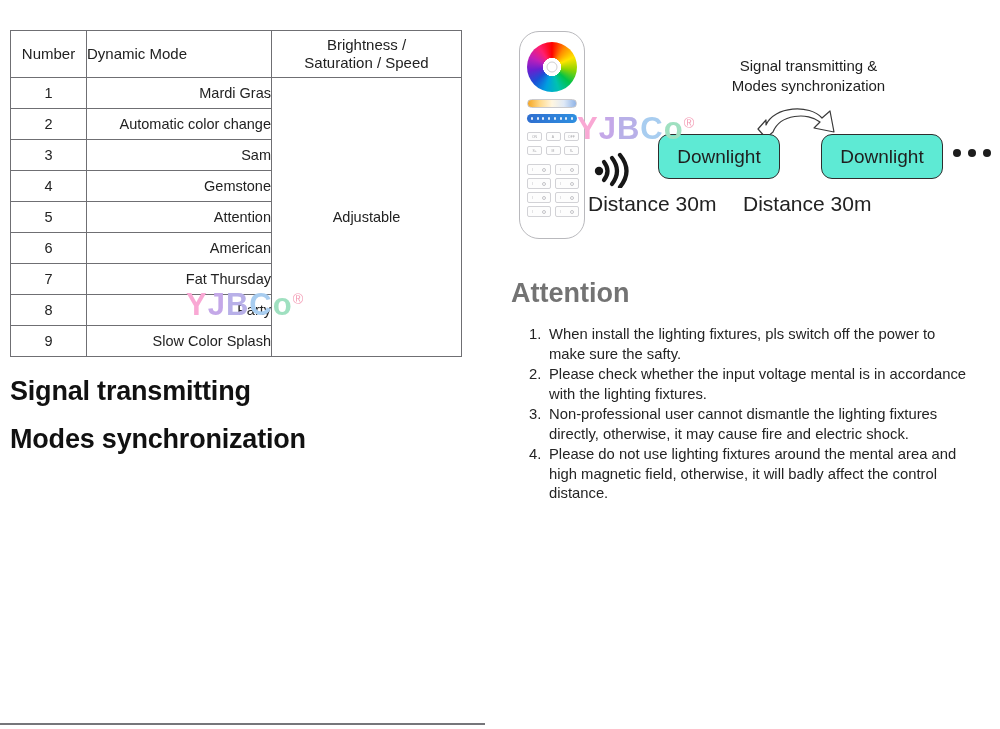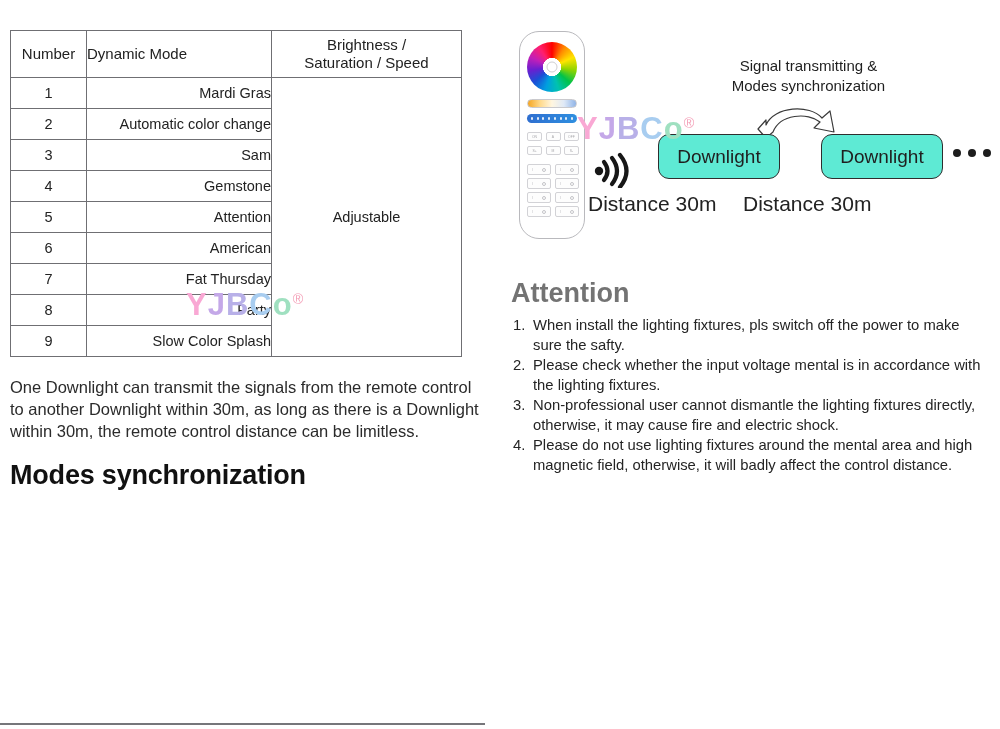--- a/index.html
+++ b/index.html
@@ -283,21 +283,21 @@
 
   
   .attention-wrap { position: absolute; left: 6px; top: 252px; width: 480px; }
   h1.attention-title {
     font-size: 27px;
     font-weight: bold;
     margin: 0 0 7px 0;
     color: #737373;
   }
   ol.attention-list {
-    margin: 0;
+    margin: 16px;
     padding: 0;
     list-style: none;
     counter-reset: att;
   }
   ol.attention-list li {
     counter-increment: att;
     position: relative;
     padding-left: 22px;
     font-size: 14.8px;
     line-height: 1.32;
@@ -395,21 +395,21 @@
         <td class="col-mode">Party</td>
       </tr>
       <tr>
         <td class="col-num">9</td>
         <td class="col-mode">Slow Color Splash</td>
       </tr>
     </tbody>
   </table>
 
   <div class="sec-signal">
-    <p class="body-text">One Downlight can transmit the signals from the remote control to another Downlight within 30m, as long as there is a Downlight within 30m, the remote control distance can be limitless.</p>
+    <h1 class="section-title">Signal transmitting</h1>
   </div>
 
   <div class="sec-modes">
     <h1 class="section-title">Modes synchronization</h1>
   </div>
 </div>
 
 <div class="watermark wm-table">
   <span class="wm-y">Y</span><span class="wm-j">J</span><span class="wm-b">B</span><span class="wm-c">C</span><span class="wm-o">o</span><span class="wm-r">®</span>
 </div>

